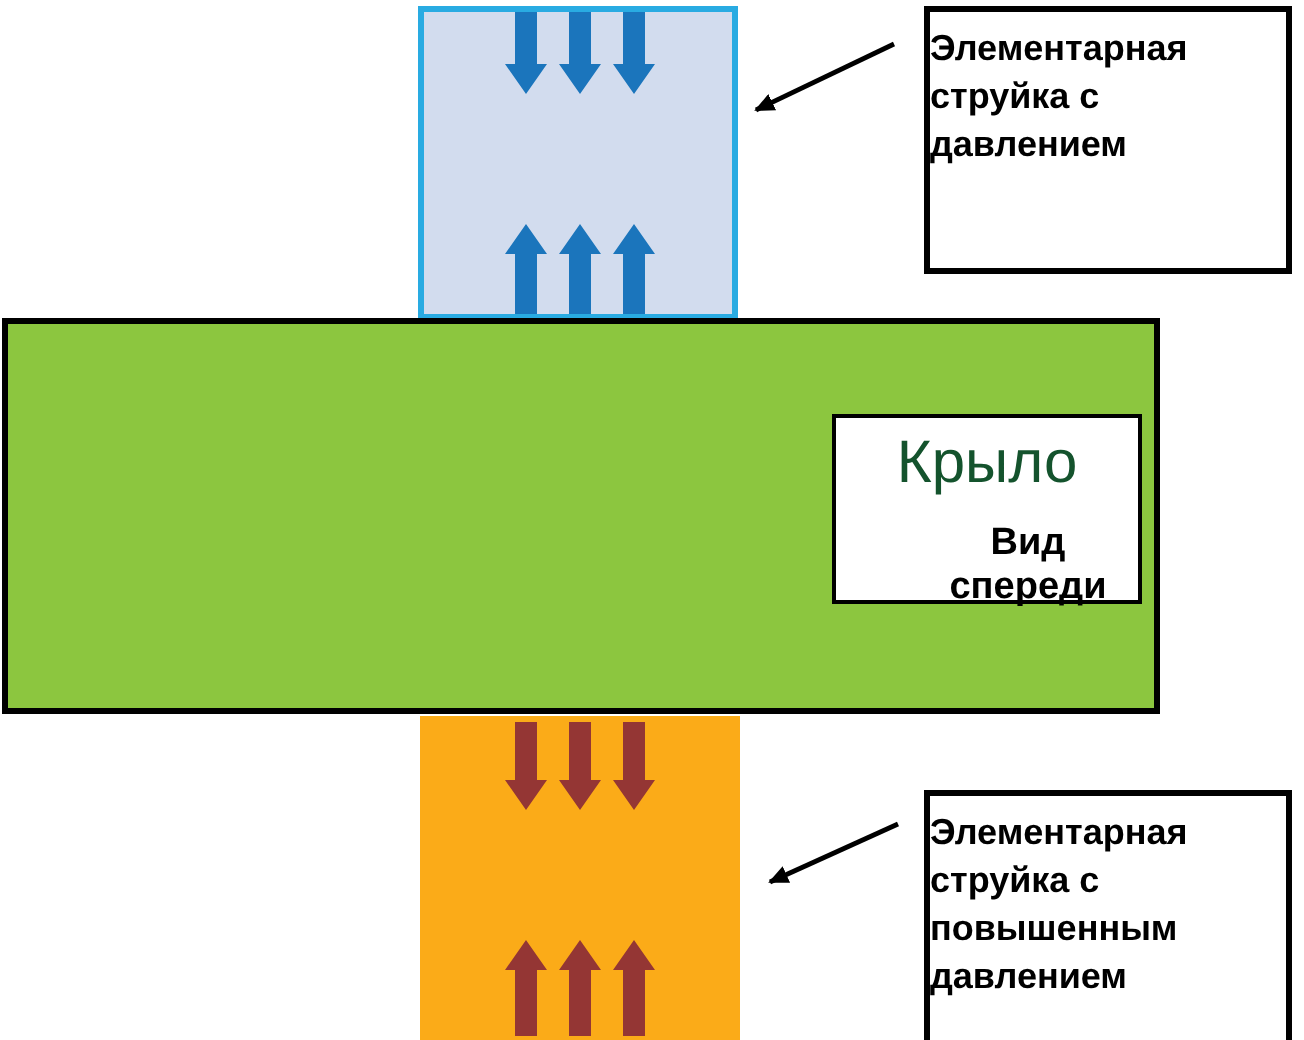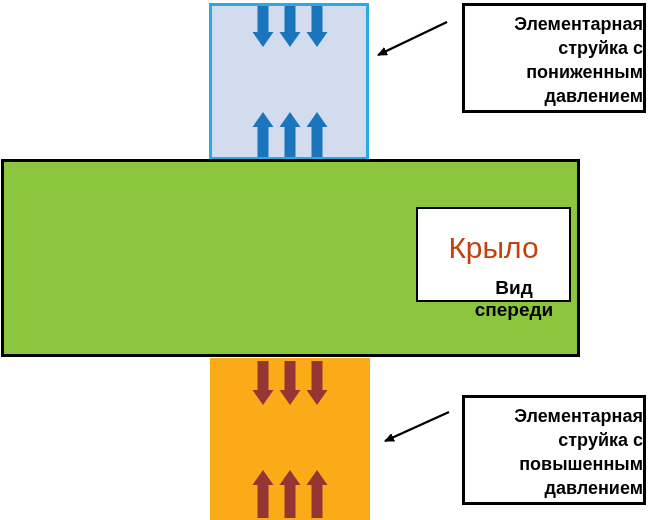--- a/index.html
+++ b/index.html
@@ -37,48 +37,48 @@
   .wing-label {
     position: absolute;
     left: 412px; top: 45px; 
     width: 155px; height: 95px;
     box-sizing: border-box;
     background: #ffffff;
     border: 2px solid #000000;
     text-align: center;
   }
   .wing-title {
-    margin-top: 23px;
+    margin-top: 7px;
     font-size: 30px;
     line-height: 32px;
-    color: #c2410c;
+    color: #14532d;
   }
   .wing-view {
     margin-top: 13px;
     font-size: 19px;
     font-weight: bold;
     color: #000000;
     padding-left: 41px;
   }
   
   .stream-bottom {
     position: absolute;
     left: 210px; top: 358px;
     width: 160px; height: 162px;
     background: #fbab18;
   }
   
   .callout {
     position: absolute;
     left: 462px;
-    width: 184px; height: 110px;
+    width: 184px; height: 134px;
     box-sizing: border-box;
     background: #ffffff;
     border: 3px solid #000000;
-    text-align: right;
+    text-align: left;
     font-size: 18px;
     font-weight: bold;
     line-height: 24px;
     padding-top: 6px;
     color: #000000;
   }
   .callout-top { top: 3px; }
   .callout-bottom { top: 395px; }
   .callout span { display: block; }
   
@@ -101,21 +101,20 @@
       <div class="wing-title">Крыло</div>
       <div class="wing-view">Вид спереди</div>
     </div>
   </div>
 
   <div class="stream-bottom"></div>
 
   <div class="callout callout-top">
     <span>Элементарная</span>
     <span>струйка с</span>
-    <span>пониженным</span>
     <span>давлением</span>
   </div>
 
   <div class="callout callout-bottom">
     <span>Элементарная</span>
     <span>струйка с</span>
     <span>повышенным</span>
     <span>давлением</span>
   </div>
 

